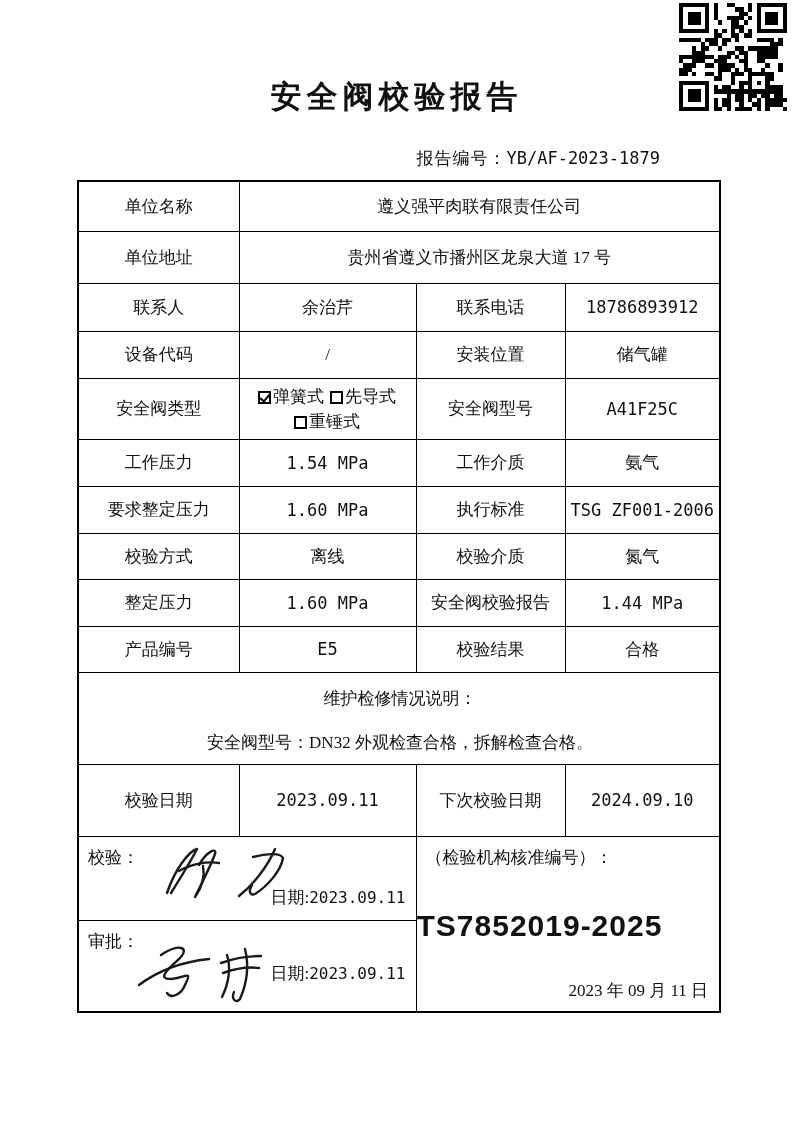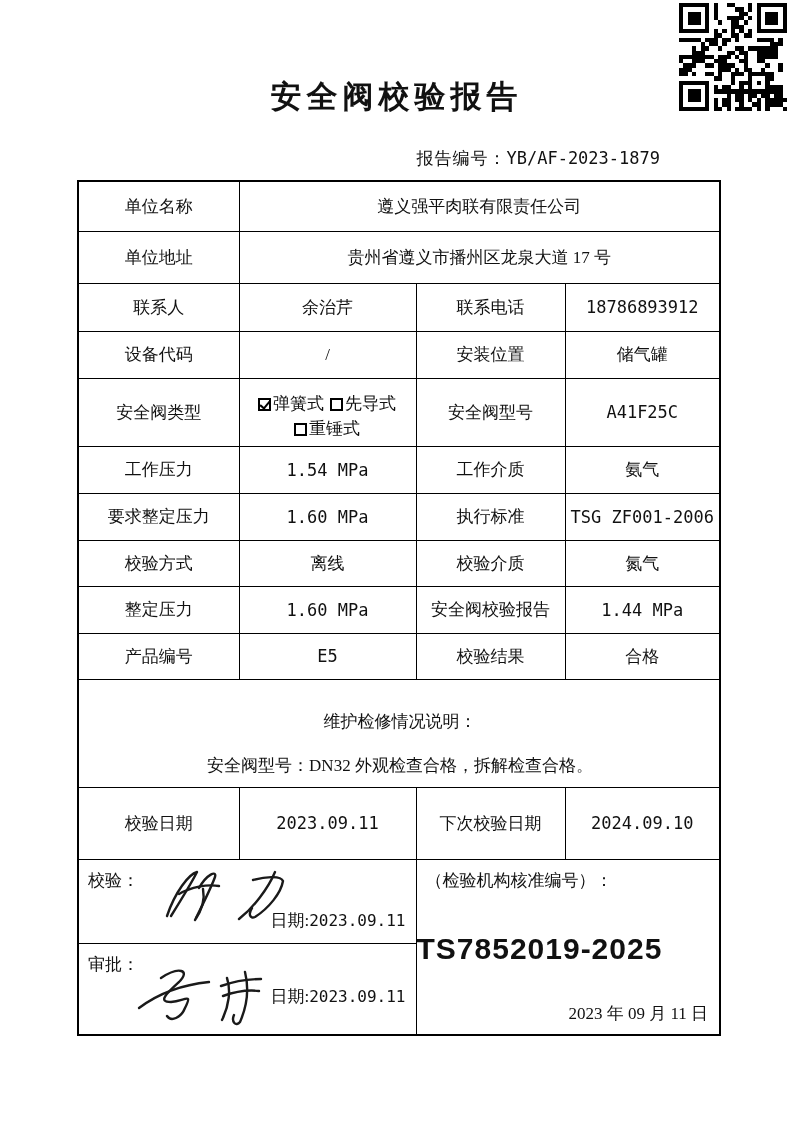--- a/index.html
+++ b/index.html
@@ -31,34 +31,34 @@
     border-collapse: collapse; table-layout: fixed;
     border: 2px solid #000;
   }
   table.main td {
     border: 1px solid #000;
     text-align: center; vertical-align: middle;
     font-size: 17px;
     overflow: hidden;
   }
   td.val-latin { font-family: "DejaVu Sans Mono", monospace; font-size: 16px; }
-  td.cbx-cell { text-align: left; padding: 12px 2px 5px 7px; font-size: 16px; line-height: 25px; }
+  td.cbx-cell { text-align: left; padding: 5px 2px 5px 7px; font-size: 16px; line-height: 25px; }
   .cbx-opt { white-space: nowrap; margin-right: 6px; }
   .cbx {
     display: inline-block; width: 13px; height: 13px;
     border: 2px solid #000; position: relative;
     vertical-align: -2px; margin-right: 2px; background: #fff;
   }
   .cbx.checked::after {
     content: ""; position: absolute; left: 2px; top: -1px;
     width: 4px; height: 8px;
     border-right: 2px solid #000; border-bottom: 2px solid #000;
     transform: rotate(40deg);
   }
-  td.note-cell { text-align: left; padding: 30px 12px 10px 14px; }
+  td.note-cell { text-align: left; padding: 14px 12px 10px 14px; }
   .note-line2 { margin-top: 21px; }
   td.sig-cell { position: relative; text-align: left; }
   .sig-label { position: absolute; left: 9px; top: 9px; font-size: 17px; }
   .sig-date { position: absolute; font-size: 17px; margin-left: 28px; }
   .sig-date .latin { font-size: 16px; }
   .sig-date.v-date { right: 10px; bottom: 11px; }
   .sig-date.a-date { right: 10px; bottom: 26px; }
   .sig-svg { position: absolute; }
   .sig-svg path { fill: none; stroke: #1a1a1a; stroke-width: 2.4; stroke-linecap: round; stroke-linejoin: round; }
   td.org-cell { position: relative; }

